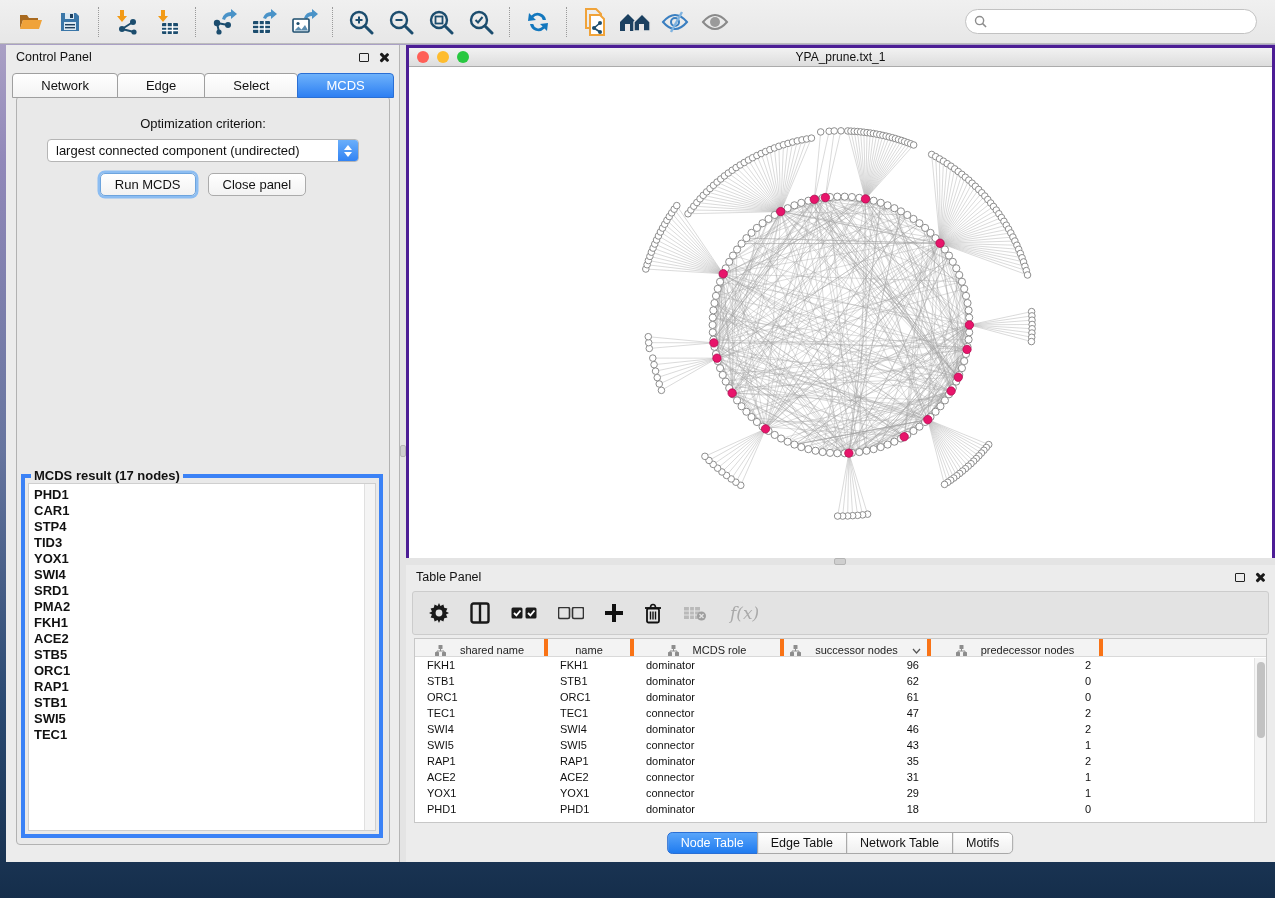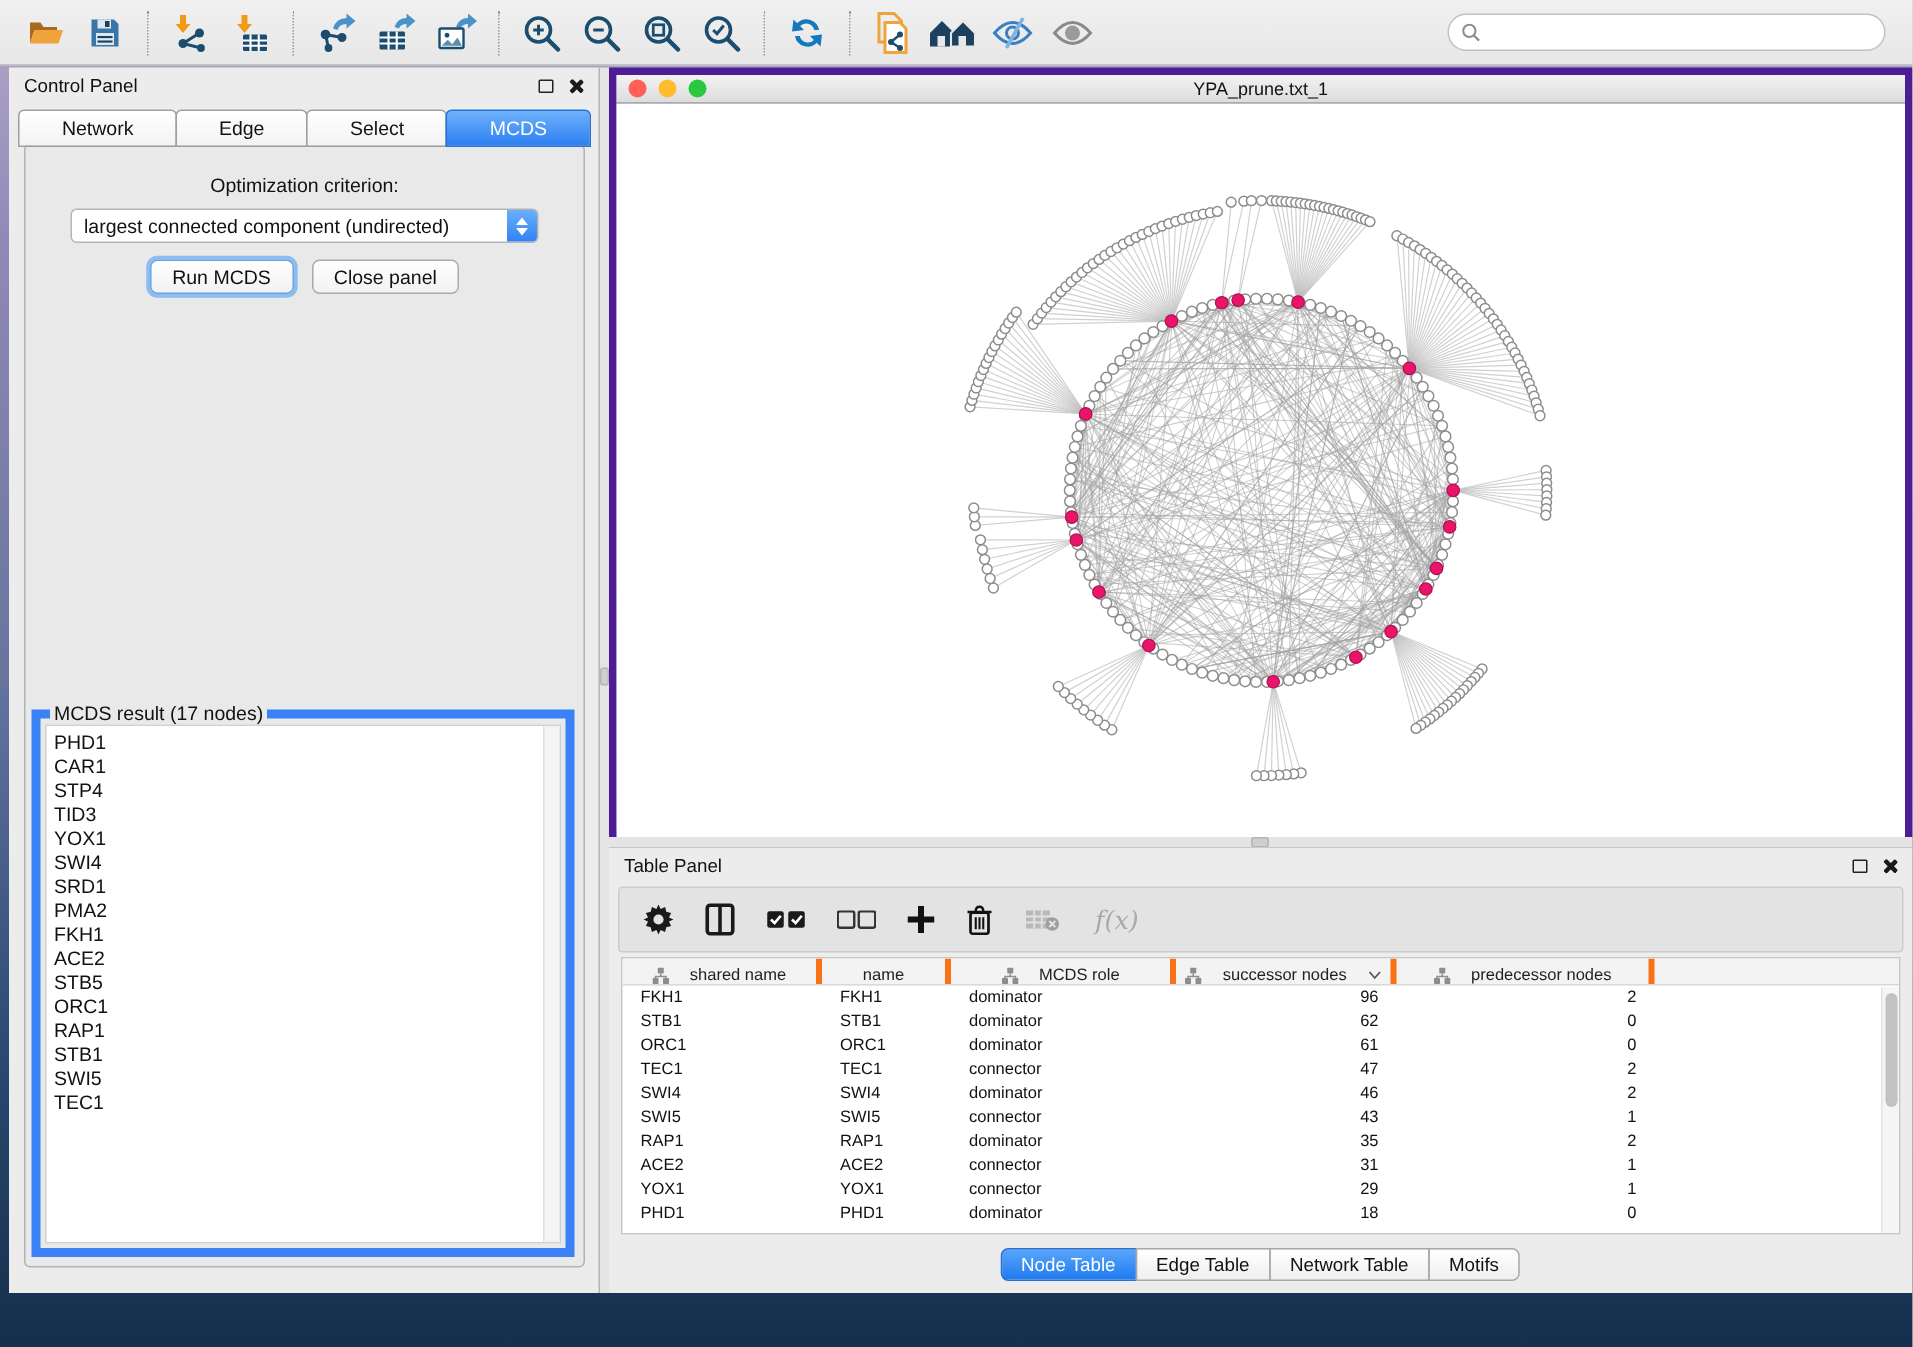--- a/index.html
+++ b/index.html
@@ -56,34 +56,34 @@
   .dd-up { width:0;height:0;border-left:4px solid transparent;border-right:4px solid transparent;border-bottom:5px solid #fff; }
   .dd-down { width:0;height:0;border-left:4px solid transparent;border-right:4px solid transparent;border-top:5px solid #fff; }
   .btn-row { display:flex; justify-content:center; gap:12px; margin-top:11px; }
   .mac-btn {
     font-size:13px; color:#111; background:linear-gradient(#ffffff,#f2f2f2);
     border:1px solid #ababab; border-radius:5px; padding:3px 14px; font-family:"Liberation Sans",sans-serif;text-align:right;
   }
   .mac-btn.focused { box-shadow:0 0 0 2.5px #8cbdf2; border-color:#6da4dd; }
   .result-box {
     position:absolute; left:4px; right:6px; bottom:6px; height:370px;
-    border:6px solid #3b82f6; background:#e9e9e9; padding:0;
+    border:4px solid #3b82f6; background:#e9e9e9; padding:0;font-weight:bold;
   }
   .result-box legend { font-size:13px; color:#111; margin-left:6px; padding:0 3px; }
   .result-inner { position:absolute; left:3px; right:3px; top:0px; bottom:3px; background:#fff; border:1px solid #cfcfcf; overflow:hidden; }
   .result-list { padding:3px 0 0 5px; }
   .result-list div { font-size:13px; line-height:16px; color:#111; }
   .result-scroll { position:absolute; right:0; top:0; bottom:0; width:11px; background:#f4f4f4; border-left:1px solid #e0e0e0; }
   
   .v-split { position:absolute; left:400px; top:45px; width:6px; height:817px; background:#e4e4e4; }
   .v-split .grip { position:absolute; left:0px; top:400px; width:6px; height:12px; background:#cfcfcf; border:1px solid #b5b5b5; border-radius:2px;}
   .h-split { position:absolute; left:406px; top:558px; width:869px; height:7px; background:#e4e4e4; }
   .h-split .grip { position:absolute; left:428px; top:0px; width:12px; height:7px; background:#cfcfcf; border:1px solid #b5b5b5; border-radius:2px;}
   
-  .network-window { position:absolute; left:406px; top:45px; width:869px; height:513px; border:5px solid #4c1d95; }
+  .network-window { position:absolute; left:406px; top:45px; width:869px; height:513px; border:3px solid #4c1d95; }
   .nw-titlebar {
     height:19px; background:linear-gradient(#f2f2f2,#dddddd); border-bottom:1px solid #ababab;
     display:flex; align-items:center; position:relative;
   }
   .traffic { display:flex; gap:8px; margin-left:8px; }
   .tl { width:12px; height:12px; border-radius:50%; }
   .nw-title { position:absolute; left:0; right:0; text-align:center; font-size:12px; color:#111; }
   .nw-canvas { width:100%; height:493px; background:#fff; }
   
   .table-panel { position:absolute; left:406px; top:565px; width:869px; height:297px; background:#ececec; }

